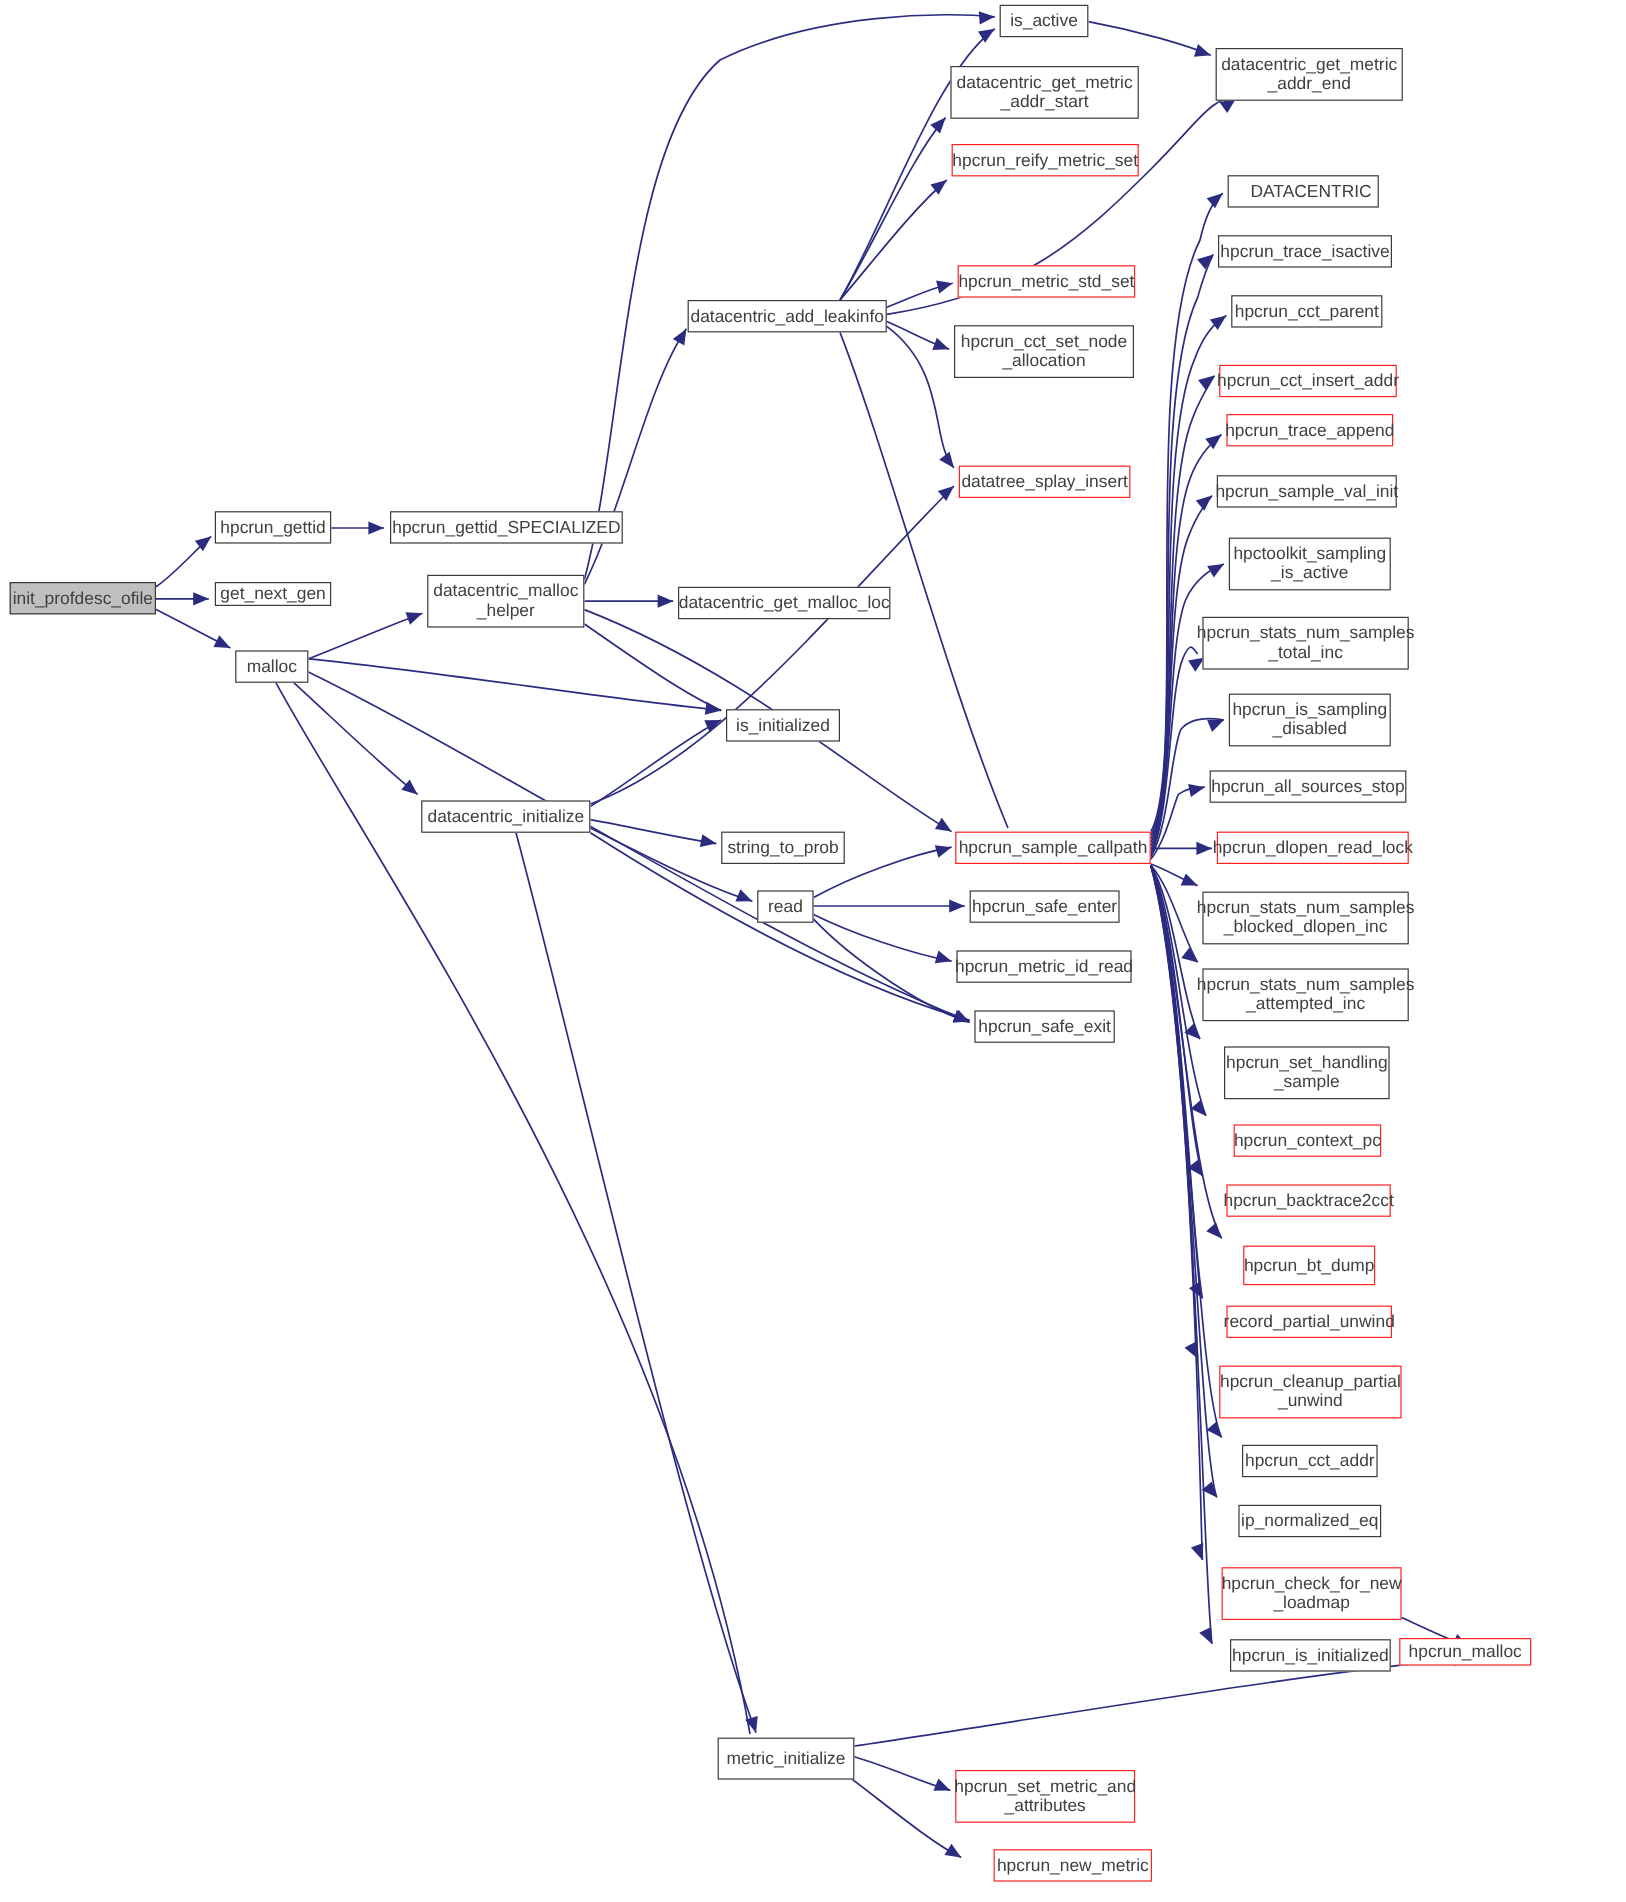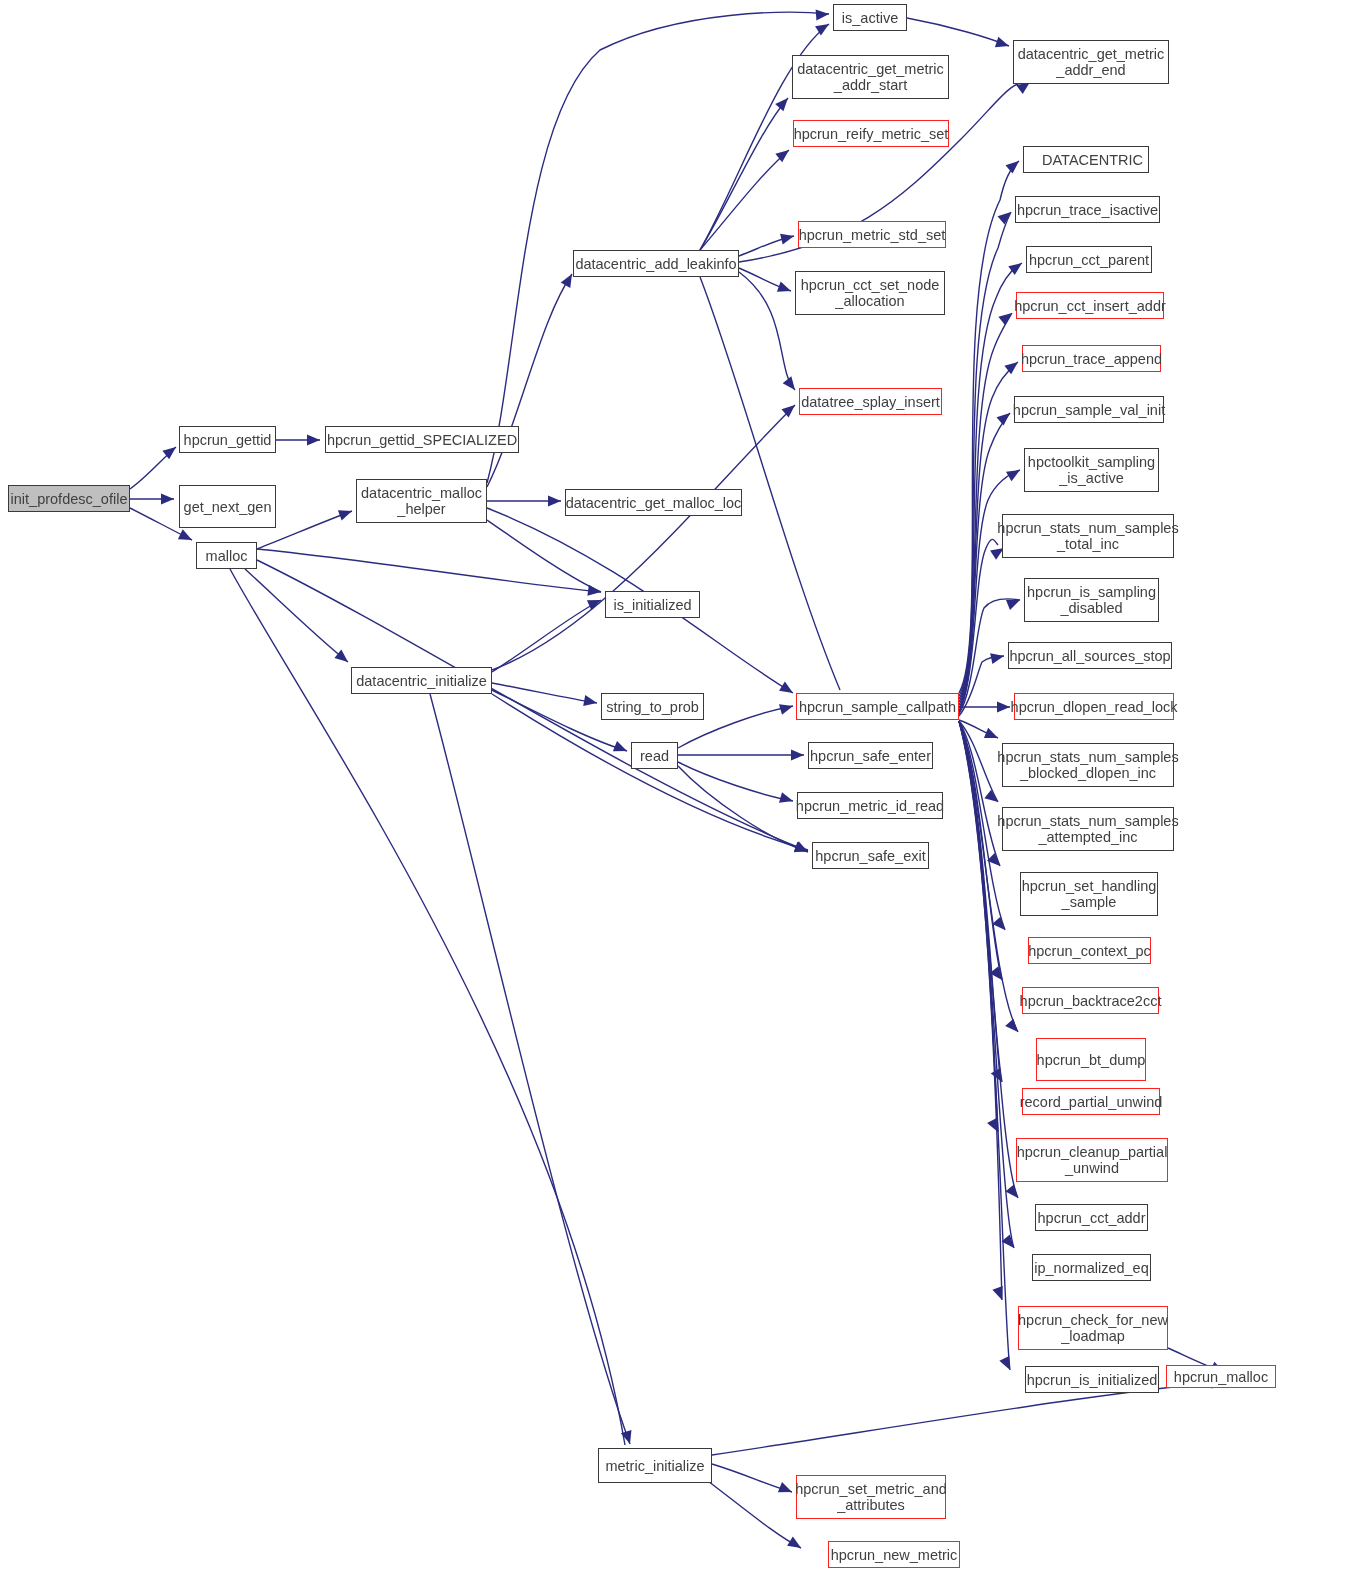--- a/index.html
+++ b/index.html
@@ -263,21 +263,21 @@
           <polygon class="arrowhead" points="0,0 -13,-5.5 -13,5.5"></polygon>
         </g>
         <g transform="translate(801,1548) rotate(32)">
           <polygon class="arrowhead" points="0,0 -13,-5.5 -13,5.5"></polygon>
         </g>
       </g>
   </svg>
   <div id="nodes-layer">
       <div class="node-box root" style="left: 8px; top: 485px; width: 122px; height: 27px;"><span class="node-label">init_profdesc_ofile</span></div>
       <div class="node-box" style="left: 179px; top: 426px; width: 97px; height: 27px;"><span class="node-label">hpcrun_gettid</span></div>
-      <div class="node-box" style="left: 179px; top: 485px; width: 97px; height: 43px;"><span class="node-label">get_next_gen</span></div>
+      <div class="node-box" style="left: 179px; top: 485px; width: 97px; height: 20px;"><span class="node-label">get_next_gen</span></div>
       <div class="node-box" style="left: 196px; top: 542px; width: 61px; height: 27px;"><span class="node-label">malloc</span></div>
       <div class="node-box" style="left: 325px; top: 426px; width: 194px; height: 27px;"><span class="node-label">hpcrun_gettid_SPECIALIZED</span></div>
       <div class="node-box" style="left: 356px; top: 479px; width: 131px; height: 44px;"><span class="node-label">datacentric_malloc
 _helper</span></div>
       <div class="node-box" style="left: 565px; top: 489px; width: 177px; height: 27px;"><span class="node-label">datacentric_get_malloc_loc</span></div>
       <div class="node-box" style="left: 351px; top: 667px; width: 141px; height: 27px;"><span class="node-label">datacentric_initialize</span></div>
       <div class="node-box" style="left: 605px; top: 591px; width: 95px; height: 27px;"><span class="node-label">is_initialized</span></div>
       <div class="node-box" style="left: 601px; top: 693px; width: 103px; height: 27px;"><span class="node-label">string_to_prob</span></div>
       <div class="node-box" style="left: 631px; top: 742px; width: 47px; height: 27px;"><span class="node-label">read</span></div>
       <div class="node-box" style="left: 598px; top: 1448px; width: 114px; height: 35px;"><span class="node-label">metric_initialize</span></div>
@@ -288,41 +288,41 @@
       <div class="node-box red" style="left: 793px; top: 120px; width: 156px; height: 27px;"><span class="node-label">hpcrun_reify_metric_set</span></div>
       <div class="node-box red" style="left: 798px; top: 221px; width: 148px; height: 27px;"><span class="node-label">hpcrun_metric_std_set</span></div>
       <div class="node-box" style="left: 795px; top: 271px; width: 150px; height: 44px;"><span class="node-label">hpcrun_cct_set_node
 _allocation</span></div>
       <div class="node-box red" style="left: 799px; top: 388px; width: 143px; height: 27px;"><span class="node-label">datatree_splay_insert</span></div>
       <div class="node-box" style="left: 1013px; top: 40px; width: 156px; height: 44px;"><span class="node-label">datacentric_get_metric
 _addr_end</span></div>
       <div class="node-box" style="left: 1023px; top: 146px; width: 126px; height: 27px; justify-content: flex-end;"><span class="node-label">DATACENTRIC</span></div>
       <div class="node-box" style="left: 1015px; top: 196px; width: 145px; height: 27px;"><span class="node-label">hpcrun_trace_isactive</span></div>
       <div class="node-box" style="left: 1026px; top: 246px; width: 126px; height: 27px;"><span class="node-label">hpcrun_cct_parent</span></div>
-      <div class="node-box red" style="left: 1016px; top: 292px; width: 148px; height: 27px;"><span class="node-label">hpcrun_cct_insert_addr</span></div>
+      <div class="node-box red" style="left: 1016px; top: 304px; width: 148px; height: 27px;"><span class="node-label">hpcrun_cct_insert_addr</span></div>
       <div class="node-box red" style="left: 1022px; top: 345px; width: 139px; height: 27px;"><span class="node-label">hpcrun_trace_append</span></div>
       <div class="node-box" style="left: 1014px; top: 396px; width: 150px; height: 27px;"><span class="node-label">hpcrun_sample_val_init</span></div>
       <div class="node-box" style="left: 1024px; top: 448px; width: 135px; height: 44px;"><span class="node-label">hpctoolkit_sampling
 _is_active</span></div>
       <div class="node-box" style="left: 1002px; top: 514px; width: 172px; height: 44px;"><span class="node-label">hpcrun_stats_num_samples
 _total_inc</span></div>
       <div class="node-box" style="left: 1024px; top: 578px; width: 135px; height: 44px;"><span class="node-label">hpcrun_is_sampling
 _disabled</span></div>
       <div class="node-box" style="left: 1008px; top: 642px; width: 164px; height: 27px;"><span class="node-label">hpcrun_all_sources_stop</span></div>
       <div class="node-box red" style="left: 796px; top: 693px; width: 163px; height: 27px;"><span class="node-label">hpcrun_sample_callpath</span></div>
       <div class="node-box red" style="left: 1014px; top: 693px; width: 160px; height: 27px;"><span class="node-label">hpcrun_dlopen_read_lock</span></div>
       <div class="node-box" style="left: 1002px; top: 743px; width: 172px; height: 44px;"><span class="node-label">hpcrun_stats_num_samples
 _blocked_dlopen_inc</span></div>
       <div class="node-box" style="left: 1002px; top: 807px; width: 172px; height: 44px;"><span class="node-label">hpcrun_stats_num_samples
 _attempted_inc</span></div>
       <div class="node-box" style="left: 1020px; top: 872px; width: 138px; height: 44px;"><span class="node-label">hpcrun_set_handling
 _sample</span></div>
       <div class="node-box red" style="left: 1028px; top: 937px; width: 123px; height: 27px;"><span class="node-label">hpcrun_context_pc</span></div>
       <div class="node-box red" style="left: 1022px; top: 987px; width: 137px; height: 27px;"><span class="node-label">hpcrun_backtrace2cct</span></div>
-      <div class="node-box red" style="left: 1036px; top: 1038px; width: 110px; height: 43px;"><span class="node-label">hpcrun_bt_dump</span></div>
+      <div class="node-box red" style="left: 1036px; top: 1038px; width: 110px; height: 33px;"><span class="node-label">hpcrun_bt_dump</span></div>
       <div class="node-box red" style="left: 1022px; top: 1088px; width: 138px; height: 27px;"><span class="node-label">record_partial_unwind</span></div>
       <div class="node-box red" style="left: 1016px; top: 1138px; width: 152px; height: 44px;"><span class="node-label">hpcrun_cleanup_partial
 _unwind</span></div>
       <div class="node-box" style="left: 1035px; top: 1204px; width: 113px; height: 27px;"><span class="node-label">hpcrun_cct_addr</span></div>
       <div class="node-box" style="left: 1032px; top: 1254px; width: 119px; height: 27px;"><span class="node-label">ip_normalized_eq</span></div>
       <div class="node-box red" style="left: 1018px; top: 1306px; width: 150px; height: 44px;"><span class="node-label">hpcrun_check_for_new
 _loadmap</span></div>
       <div class="node-box" style="left: 1025px; top: 1366px; width: 134px; height: 27px;"><span class="node-label">hpcrun_is_initialized</span></div>
       <div class="node-box red" style="left: 1166px; top: 1365px; width: 110px; height: 23px;"><span class="node-label">hpcrun_malloc</span></div>
       <div class="node-box" style="left: 808px; top: 742px; width: 125px; height: 27px;"><span class="node-label">hpcrun_safe_enter</span></div>

